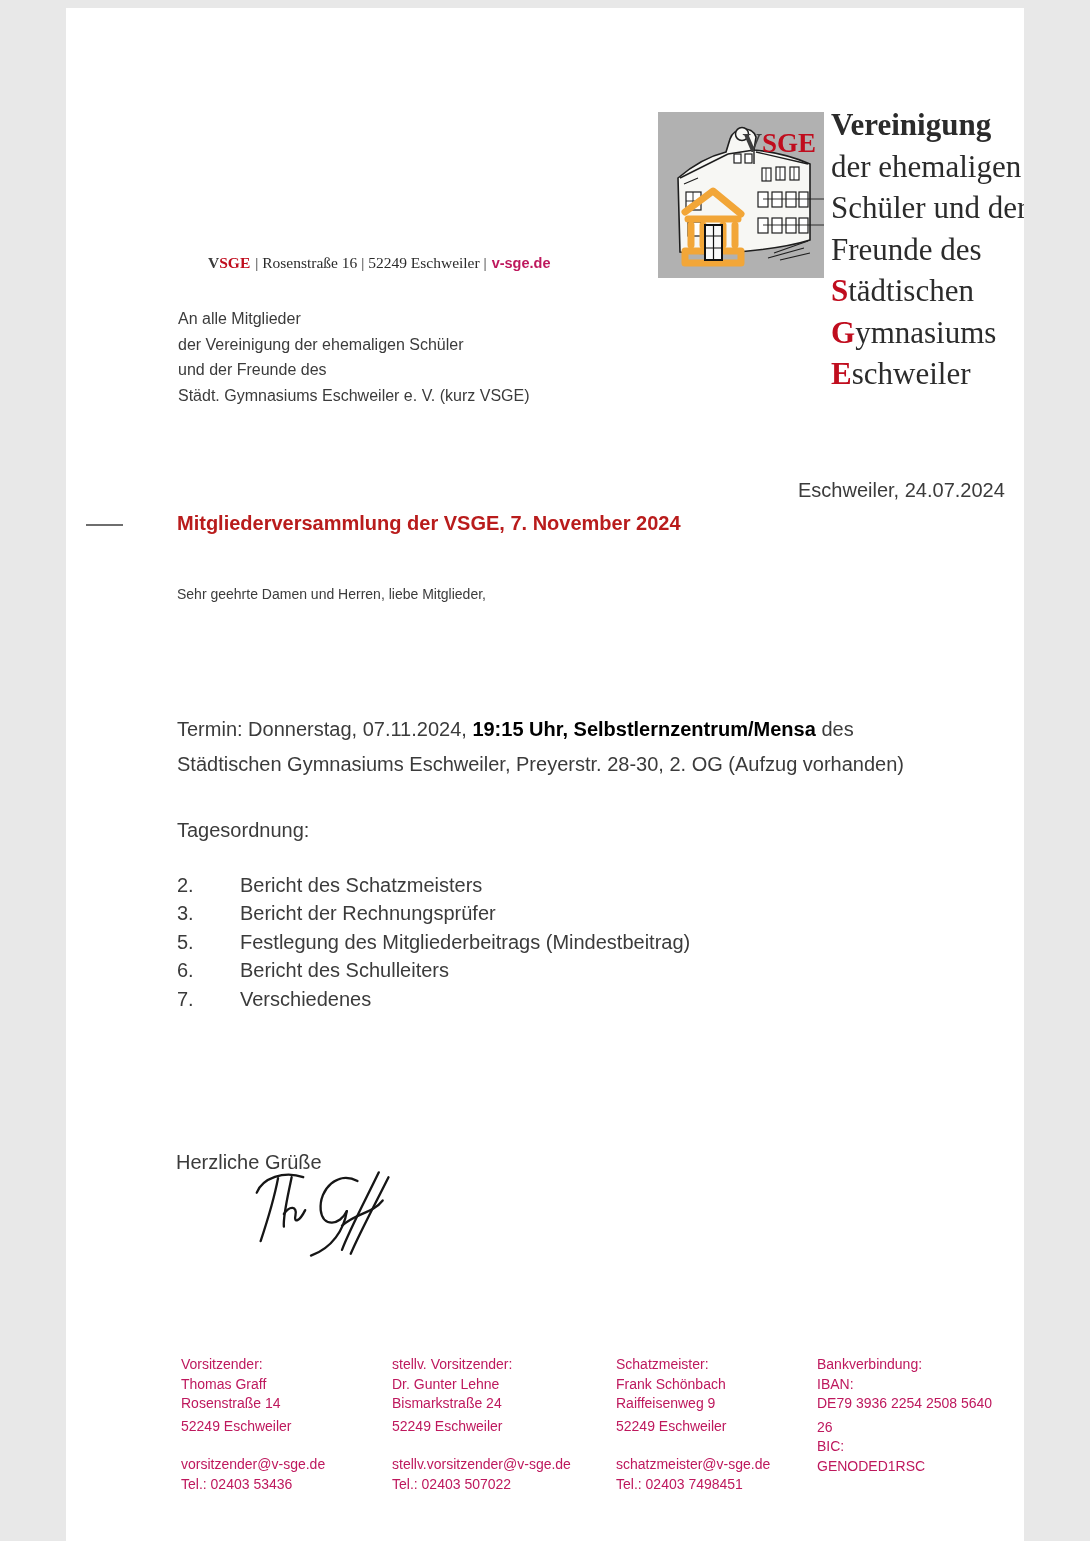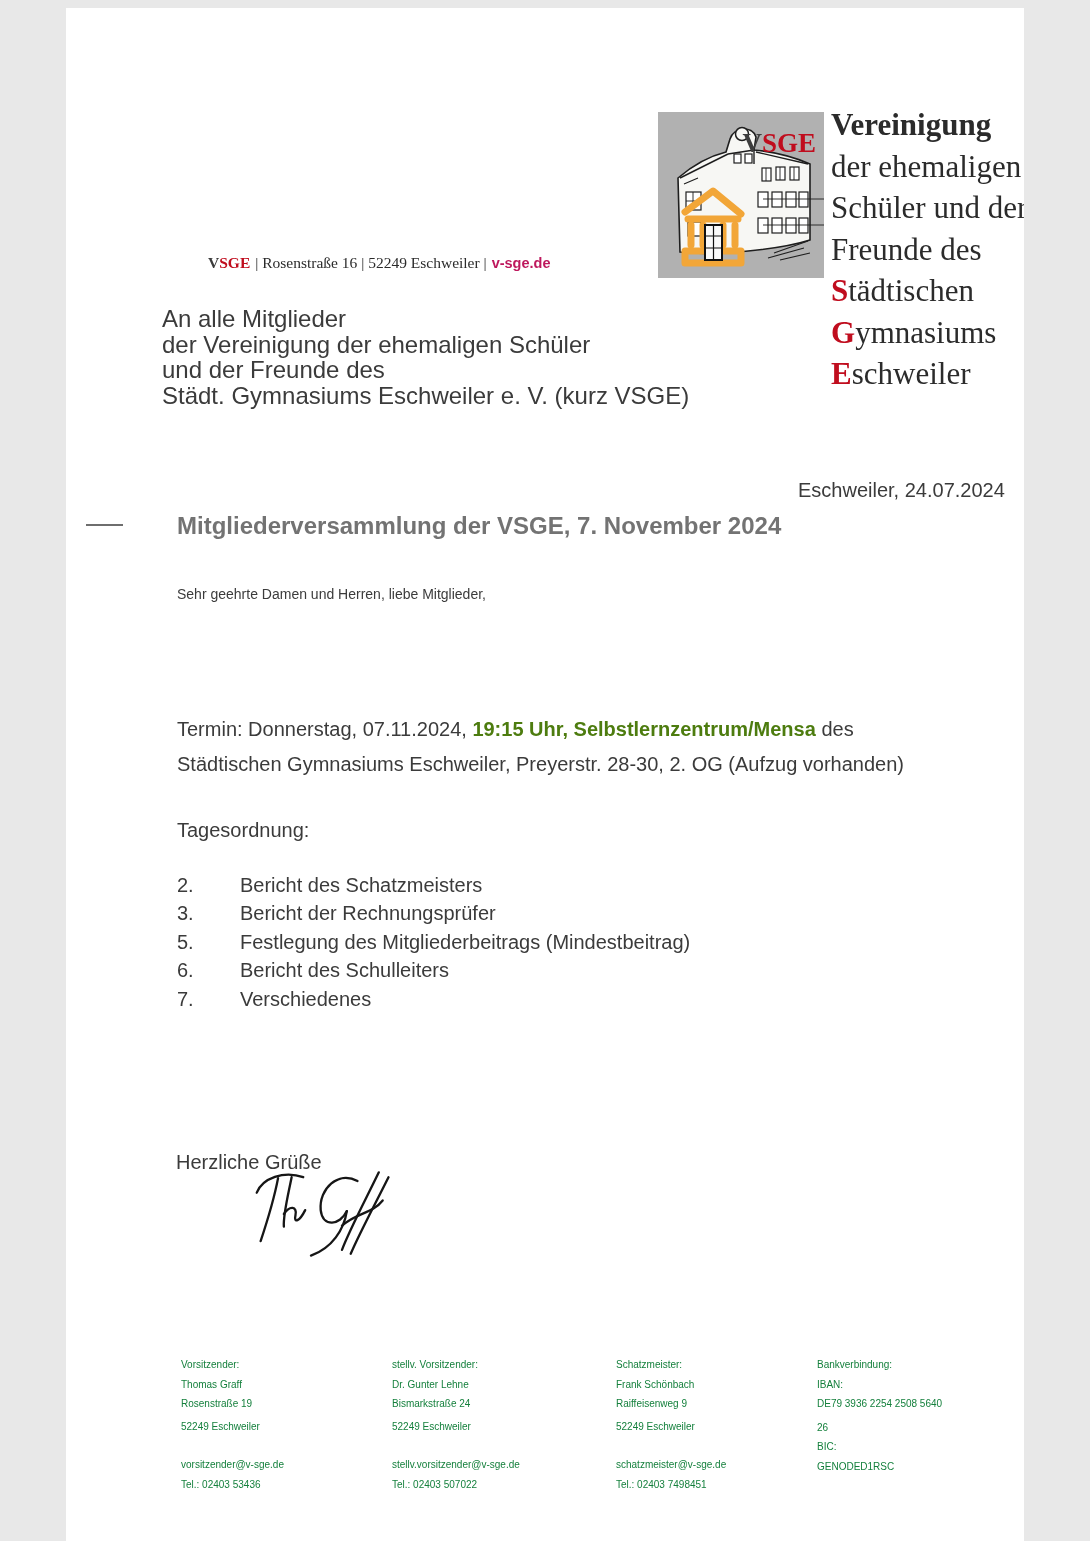--- a/index.html
+++ b/index.html
@@ -23,40 +23,40 @@
     font-family:"Liberation Serif",serif;font-size:15.5px;color:#2b2b2b;white-space:nowrap;
   }
   .sender-line .acro-v{font-weight:bold;color:#3b3b3b;}
   .sender-line .acro-sge{font-weight:bold;color:#c00d1e;}
   .sender-line .addr{margin:0 5px;}
   .sender-line .site{
     font-family:"Liberation Sans",sans-serif;font-weight:bold;font-size:14.5px;
     color:#be185d;text-decoration:none;
   }
   
-  .recipient{position:absolute;left:96px;top:298px;font-size:24px;line-height:25.5px;}
+  .recipient{position:absolute;left:112px;top:298px;font-size:16px;line-height:25.5px;}
   
   .fold-mark{position:absolute;left:20px;top:516px;width:37px;height:2px;background:#6e6e6e;}
   .date-line{position:absolute;left:732px;top:471px;font-size:20px;}
-  .subject{position:absolute;left:111px;top:504px;font-size:24px;font-weight:bold;color:#737373;}
+  .subject{position:absolute;left:111px;top:504px;font-size:20px;font-weight:bold;color:#b91c1c;}
   
   .salutation{position:absolute;left:111px;top:578px;font-size:14px;}
   .intro{position:absolute;left:111px;top:628px;font-size:20px;}
   .termin-1{position:absolute;left:111px;top:710px;font-size:20px;white-space:nowrap;}
-  .termin-1 b{color:#4d7c0f;}
+  .termin-1 b{color:#000000;}
   .termin-2{position:absolute;left:111px;top:745px;font-size:20px;white-space:nowrap;}
   .agenda-title{position:absolute;left:111px;top:811px;font-size:20px;}
   .agenda{position:absolute;left:111px;top:866px;font-size:20px;}
   .agenda-item{height:28.4px;white-space:nowrap;}
   .agenda-item .num{display:inline-block;width:63px;}
   
   .closing{position:absolute;left:110px;top:1143px;font-size:20px;}
   .signature{position:absolute;left:183px;top:1156px;}
   
-  .footer-col{position:absolute;top:1347px;font-size:10px;line-height:19.5px;color:#15803d;}
+  .footer-col{position:absolute;top:1347px;font-size:14px;line-height:19.5px;color:#be185d;}
   .fc1{left:115px;width:200px;}
   .fc2{left:326px;width:215px;}
   .fc3{left:550px;width:195px;}
   .fc4{left:751px;width:215px;}
   .footer-col .city{margin-top:3px;}
   .footer-col .email{margin-top:19px;}
   .footer-col .iban2{margin-top:4px;}
 </style>
 </head>
 <body>
@@ -159,21 +159,21 @@
       <path d="M101,47 C98,66 86,85 64,93"></path>
       <path d="M134,7 C120,36 104,66 96,87"></path>
       <path d="M144,12 C130,40 114,70 105,91"></path>
       <path d="M96,62 C112,48 127,50 138,36"></path>
     </g>
   </svg>
 
   <div class="footer-col fc1">
     <div>Vorsitzender:</div>
     <div>Thomas Graff</div>
-    <div>Rosenstraße 19</div>
+    <div>Rosenstraße 14</div>
     <div class="city">52249 Eschweiler</div>
     <div class="email">vorsitzender@v-sge.de</div>
     <div>Tel.: 02403 53436</div>
   </div>
 
   <div class="footer-col fc2">
     <div>stellv. Vorsitzender:</div>
     <div>Dr. Gunter Lehne</div>
     <div>Bismarkstraße 24</div>
     <div class="city">52249 Eschweiler</div>

